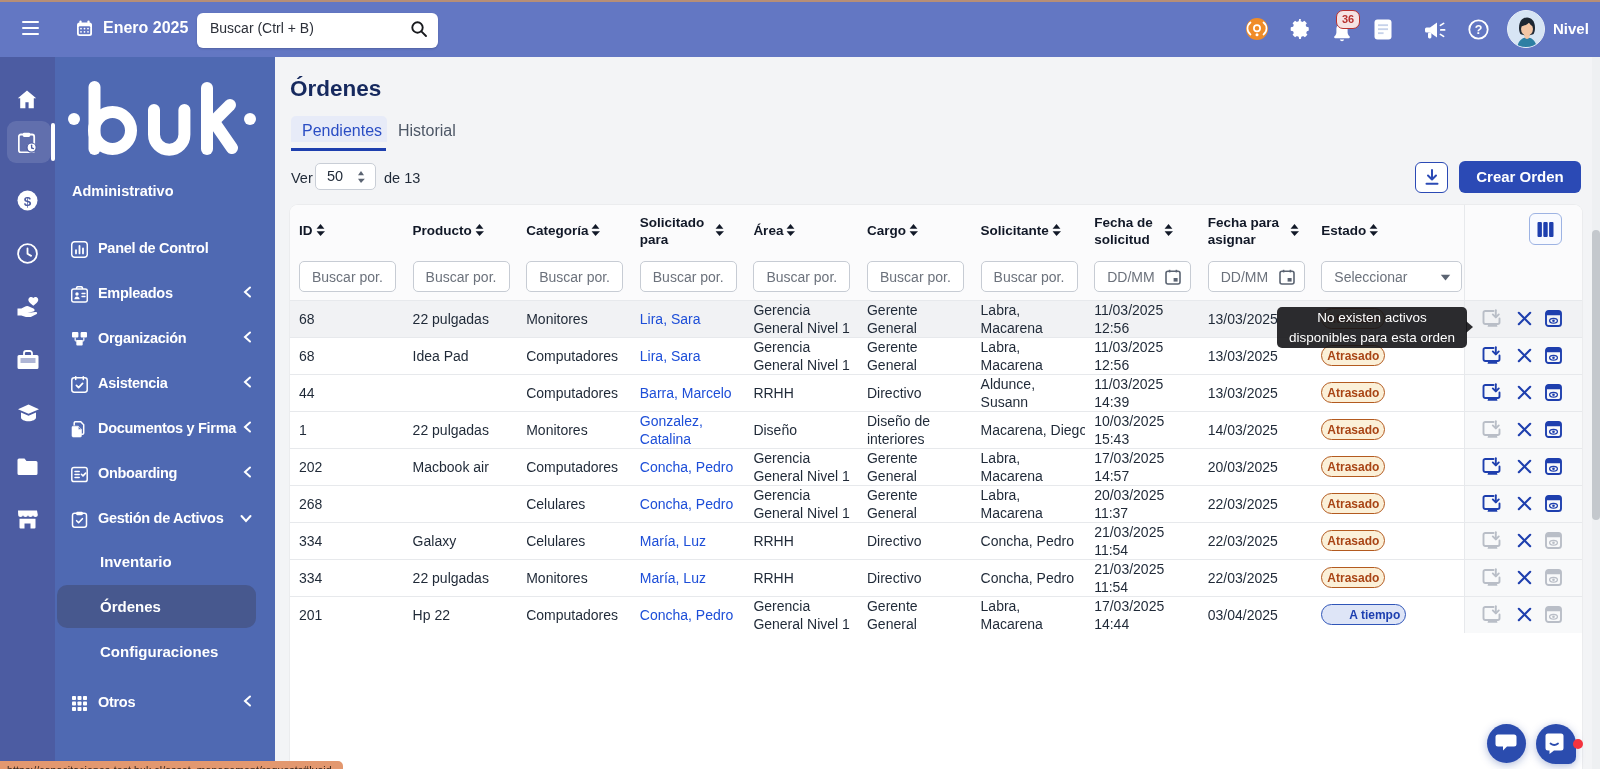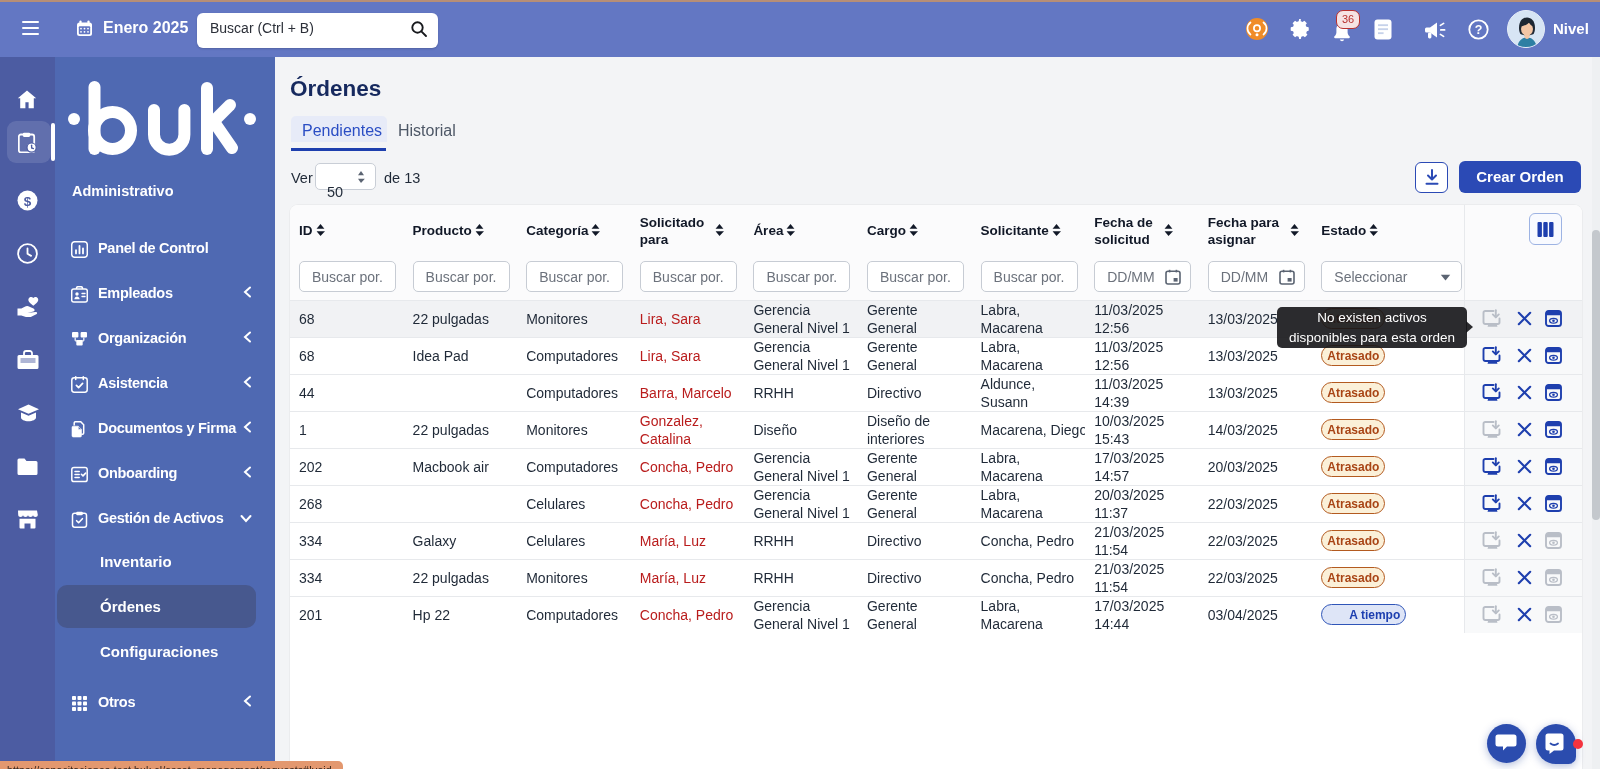--- a/index.html
+++ b/index.html
@@ -13,21 +13,21 @@
   #hamb { z-index:3; left:22px; top:21px; width:17px; height:14px; }
   #hamb div { height:2.4px; background:#fff; border-radius:2px; margin-bottom:3.4px; }
   #caldate { z-index:3; left:76px; top:20px; color:#fff; }
   #enero { z-index:3; left:103px; top:19px; color:#fff; font-size:16px; font-weight:bold; }
   #searchbox { z-index:3; left:197px; top:13px; width:241px; height:35px; background:#fff; border-radius:6px; box-shadow:0 1px 2px rgba(40,45,80,.28); }
   #searchbox span { position:absolute; left:13px; top:7px; font-size:14px; color:#2b2f38; }
   #searchbox svg { position:absolute; right:10px; top:7px; }
 
   .tbicon { z-index:21; }
   #orangeic { left:1246px; top:18px; width:22px; height:22px; background:#f08c27; border-radius:50%; }
-  #badge36 { left:1336px; top:10px; width:24px; height:19px; background:#f6e3e3; border:1.6px solid #b8312f; border-radius:7px; color:#b8312f; font-size:11px; font-weight:normal; text-align:center; line-height:16px; z-index:22; }
+  #badge36 { left:1336px; top:10px; width:24px; height:19px; background:#f6e3e3; border:1.6px solid #b8312f; border-radius:7px; color:#b8312f; font-size:11px; font-weight:bold; text-align:center; line-height:16px; z-index:22; }
   #avatar { z-index:3; left:1507px; top:10px; width:38px; height:38px; border-radius:50%; background:#d7e5f4; border:1px solid #e8eef8; overflow:hidden; }
   #maca { z-index:3; left:1553px; top:20px; color:#fff; font-size:15px; font-weight:bold; }
 
   
   #strip { left:0; top:57px; width:55px; height:712px; background:#4c5ca2; }
   #sidebar { left:55px; top:57px; width:220px; height:712px; background:#4f69b2; }
   .sic { position:absolute; left:17px; width:21px; height:21px; }
   #selpill { left:7px; top:121px; width:44px; height:42px; background:rgba(255,255,255,.12); border-radius:9px; }
   #selbar { left:51px; top:123px; width:4px; height:38px; background:#fff; border-radius:2px; }
   #buklogo { left:67px; top:75px; }
@@ -39,40 +39,40 @@
   .sub { position:absolute; left:100px; color:#fff; font-size:15px; font-weight:600; }
   #ordpill { left:57px; top:585px; width:199px; height:43px; background:#47588e; border-radius:10px; }
 
   
   #title { left:290px; top:76px; font-size:22.5px; font-weight:bold; color:#16295e; }
   #tabpill { left:291px; top:116px; width:96px; height:26px; background:#e7ebf8; border-radius:5px 5px 0 0; }
   #tabpend { left:302px; top:122px; font-size:16px; color:#2b4ec4; }
   #tabline { left:291px; top:148px; width:95px; height:3px; background:#1e3fae; }
   #tabhist { left:398px; top:122px; font-size:16px; color:#4d5766; }
   #vertxt { left:291px; top:170px; font-size:14.5px; color:#1f2937; }
-  #versel { left:315px; top:163px; width:61px; height:27px; border:1px solid #c9ced6; border-radius:5px; background:#fff; font-size:14.5px; color:#1f2937; padding:20px 0 0 11px; }
+  #versel { left:315px; top:163px; width:61px; height:27px; border:1px solid #c9ced6; border-radius:5px; background:#fff; font-size:14.5px; color:#1f2937; padding:4px 0 0 11px; }
   #de13 { left:384px; top:170px; font-size:14.5px; color:#1f2937; }
   #dlbtn { left:1415px; top:162px; width:33px; height:31px; background:#fff; border:1.4px solid #2b4ab5; border-radius:6px; }
   #crearbtn { left:1459px; top:161px; width:122px; height:32px; background:#2b4ab5; border-radius:6px; color:#fff; font-size:15px; font-weight:bold; text-align:center; line-height:32px; }
 
   
   #card { left:290px; top:205px; width:1292px; height:600px; background:#fff; border-radius:8px 8px 0 0; box-shadow:0 0 0 1px rgba(0,0,0,.03); }
   table { border-collapse:collapse; table-layout:fixed; width:1292px; font-family:"Liberation Sans",sans-serif; }
   thead td { background:#fbfbfc; vertical-align:middle; }
   thead td:last-child { border-left:1px solid #e7e9ec; }
   thead tr.lr td { height:51px; font-size:13.5px; font-weight:bold; color:#111827; padding-left:9px; }
   thead tr.lr td:first-child { border-radius:8px 0 0 0; }
   thead tr.fr td { height:44px; vertical-align:top; padding:5px 0 0 9px; }
   .finput { width:97px; height:31px; border:1px solid #c7ccd4; border-radius:5px; background:#fff; color:#6c727c; font-size:14px; padding:7px 0 0 12px; position:relative; }
   tbody td { font-size:14px; color:#1f2937; padding:0 4px 0 9px; vertical-align:middle; line-height:18px; white-space:nowrap; overflow:hidden; }
   tbody tr { height:37px; }
   tbody tr td { border-top:1px solid #e7e9ec; }
   td.act { border-left:1px solid #e7e9ec; background:#f8f9fa; text-align:center; padding:0; }
   tr.hov td { background:#f1f2f4; }
-  a.lk { color:#b91c1c; text-decoration:none;margin-top:32px; }
+  a.lk { color:#1d4ed8; text-decoration:none;margin-top:32px; }
   .pill { display:inline-block; padding:0 5px; height:21px; line-height:20px; border-radius:11px; font-size:12px; font-weight:bold; }
   .pA { background:#fbf0d8; border:1.4px solid #b35a1f; color:#a84415; }
   .pT { background:#dee5f7; border:1.4px solid #2f55b8; color:#1d3fb0;padding-left:27px; }
   .acticons { display:flex; justify-content:space-between; align-items:center; padding:0 20px 0 17px; }
 
   
   #tooltip { left:1277px; top:307px; width:190px; height:41px; background:rgba(21,21,24,.9); border-radius:5px; color:#fff; font-size:13.5px; text-align:center; line-height:20px; padding-top:1px; z-index:40; }
   #tooltip:after { content:""; position:absolute; right:-6px; top:14px; border-left:7px solid rgba(21,21,24,.9); border-top:6px solid transparent; border-bottom:6px solid transparent; }
   #colbtn { left:1529px; top:213px; width:33px; height:32px; background:#f8faff; border:1px solid #9db3e3; border-radius:6px; z-index:5; }
   #chat1 { left:1487px; top:724px; width:39px; height:39px; border-radius:50%; background:#2b4cae; z-index:50; box-shadow:0 2px 8px rgba(30,60,150,.35); }

